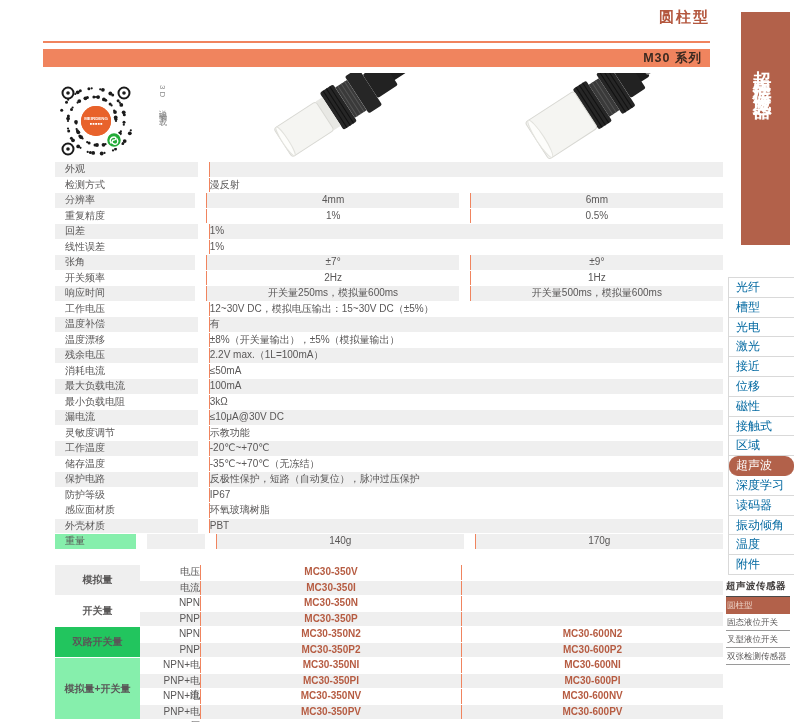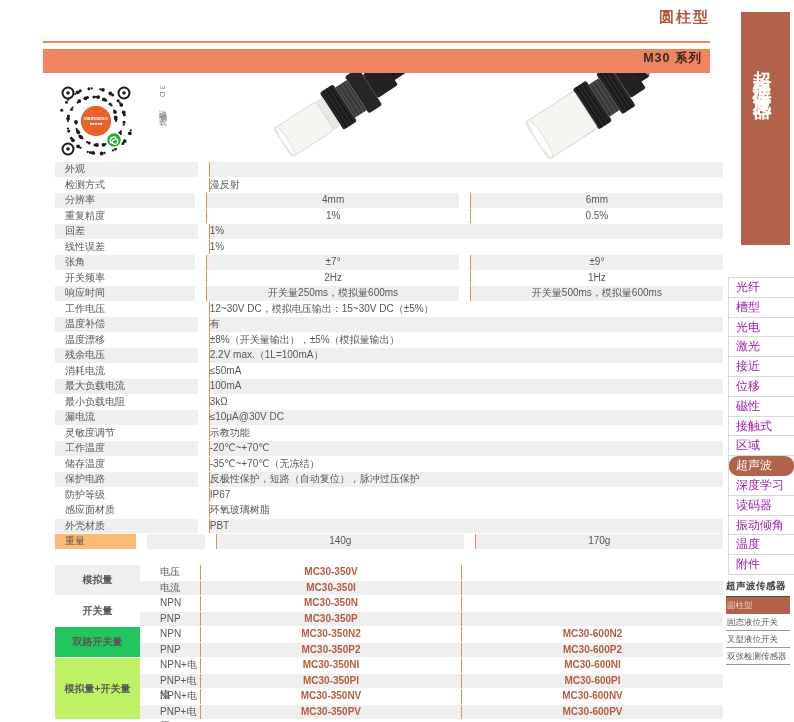--- a/index.html
+++ b/index.html
@@ -4,32 +4,32 @@
 <style>
   html,body{margin:0;padding:0;background:#fff;}
   body{width:794px;height:722px;position:relative;overflow:hidden;
        font-family:"Liberation Sans","DejaVu Sans",sans-serif;color:#595757;}
   .page{position:absolute;inset:0;}
 
   
   .cat-title{position:absolute;top:8px;left:43px;width:667px;text-align:right;
              font-size:15px;font-weight:bold;color:var(--title);letter-spacing:2px;}
   .top-line{position:absolute;top:41px;left:43px;width:667px;height:2px;background:var(--accent);}
-  .series-bar{position:absolute;top:49px;left:43px;width:667px;height:24px;background:var(--accent);
+  .series-bar{position:absolute;top:49px;left:43px;width:667px;height:18px;background:var(--accent);
               box-sizing:border-box;text-align:right;padding-right:8px;
               font-size:12.5px;font-weight:bold;color:#3c2a21;line-height:18px;letter-spacing:1px;}
 
   
   .vert-box{position:absolute;left:741px;top:12px;width:49px;height:233px;background:var(--brown);}
   .vert-text{writing-mode:vertical-rl;text-orientation:upright;color:#fff;font-weight:bold;
              font-size:19px;letter-spacing:6px;margin:44px auto 0 auto;display:block;width:19px;}
 
   
   .cat-list{position:absolute;left:728px;top:277px;right:0;border-top:1px solid #d9d9d9;border-left:1px solid #d9d9d9;}
-  .cat-item{height:18.8px;line-height:18.8px;font-size:12px;color:#a21caf;padding-left:7px;
+  .cat-item{height:18.8px;line-height:18.8px;font-size:12px;color:#0369a1;padding-left:7px;
             border-bottom:1px solid #d9d9d9;cursor:pointer;white-space:nowrap;}
   .cat-item.active{background:var(--brown);color:#fff;border-bottom-color:var(--brown);border-radius:9px;}
 
   
   .sub-nav{position:absolute;left:726px;top:580px;width:64px;}
   .sub-nav-title{font-size:9.5px;font-weight:bold;color:#3e3a39;padding-bottom:3px;
                  border-bottom:1.5px solid #4a4a4a;letter-spacing:.5px;}
   .sub-item{height:16px;line-height:16px;font-size:8.5px;color:#595757;
             border-bottom:1px solid #9a9a9a;padding-left:1px;cursor:pointer;white-space:nowrap;}
   .sub-item.active{background:var(--brown);color:#ecd2c6;border-bottom-color:var(--brown);}
@@ -42,21 +42,21 @@
   .sensor1{position:absolute;left:200px;top:0;}
   .sensor2{position:absolute;left:462px;top:0;}
 
   
   .spec-table{position:absolute;left:55px;top:162px;width:668px;font-size:10px;}
   .row{display:flex;height:15.5px;line-height:14.5px;box-sizing:border-box;border-bottom:1px solid #fff;gap:11px;}
   .row.shade .c{background:var(--shade);}
   .c{box-sizing:border-box;}
   .c-label{width:145px;padding-left:10px;color:#595757;}
   .c-label-sm{width:85px;padding-left:10px;color:#595757;}
-  .c-sub{width:60px;padding-left:20px;color:#595757;}
+  .c-sub{width:60px;padding-left:20px;color:#595757;text-align:right;}
   .c-v1{width:261px;text-align:center;border-left:1px solid var(--accent);}
   .c-v2{width:262px;text-align:center;border-left:1px solid var(--accent);}
   .c-span{width:523px;text-align:left;border-left:1px solid var(--accent);}
 
   
   .model-table{position:absolute;left:55px;top:565px;width:668px;font-size:10px;}
   .mgroup{display:flex;}
   .mg-label{width:85px;box-sizing:border-box;display:flex;align-items:center;justify-content:center;
             color:#595757;text-align:center;border-bottom:1px solid #fff;font-weight:bold;}
   .mg-rows{flex:1;}
@@ -342,21 +342,21 @@
       </div>
       <div class="row">
         <div class="c c-label">感应面材质</div>
         <div class="c c-span">环氧玻璃树脂</div>
       </div>
       <div class="row shade">
         <div class="c c-label">外壳材质</div>
         <div class="c c-span">PBT</div>
       </div>
       <div class="row shade">
-        <div class="c c-label-sm" style="background: #fdba74;">重量</div>
+        <div class="c c-label-sm" style="background: #86efac;">重量</div>
         <div class="c c-sub"></div>
         <div class="c c-v1">140g</div>
         <div class="c c-v2">170g</div>
       </div>
     </div>
   <div class="model-table" id="model-table">
       <div class="mgroup">
         <div class="mg-label" style="background: rgb(239, 239, 239);">模拟量</div>
         <div class="mg-rows">
           <div class="mrow">
@@ -395,21 +395,21 @@
             <div class="c c-v2 model-num">MC30-600N2</div>
           </div>
           <div class="mrow shade">
             <div class="c c-sub">PNP</div>
             <div class="c c-v1 model-num">MC30-350P2</div>
             <div class="c c-v2 model-num">MC30-600P2</div>
           </div>
         </div>
       </div>
       <div class="mgroup">
-        <div class="mg-label" style="background: #bef264;">模拟量+开关量</div>
+        <div class="mg-label" style="background: #86efac;">模拟量+开关量</div>
         <div class="mg-rows">
           <div class="mrow">
             <div class="c c-sub">NPN+电流</div>
             <div class="c c-v1 model-num">MC30-350NI</div>
             <div class="c c-v2 model-num">MC30-600NI</div>
           </div>
           <div class="mrow shade">
             <div class="c c-sub">PNP+电流</div>
             <div class="c c-v1 model-num">MC30-350PI</div>
             <div class="c c-v2 model-num">MC30-600PI</div>

